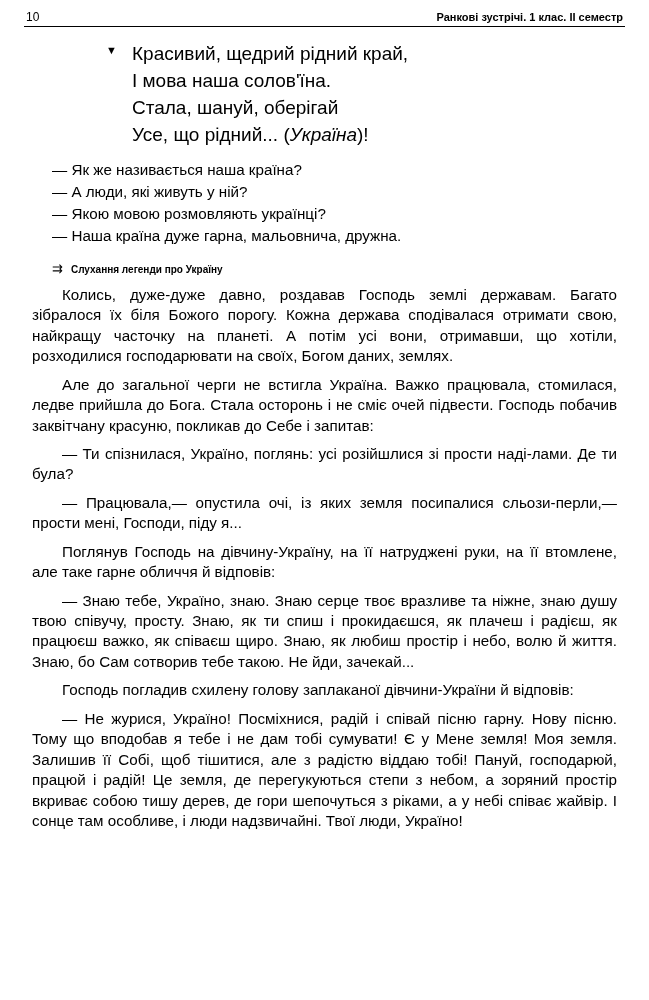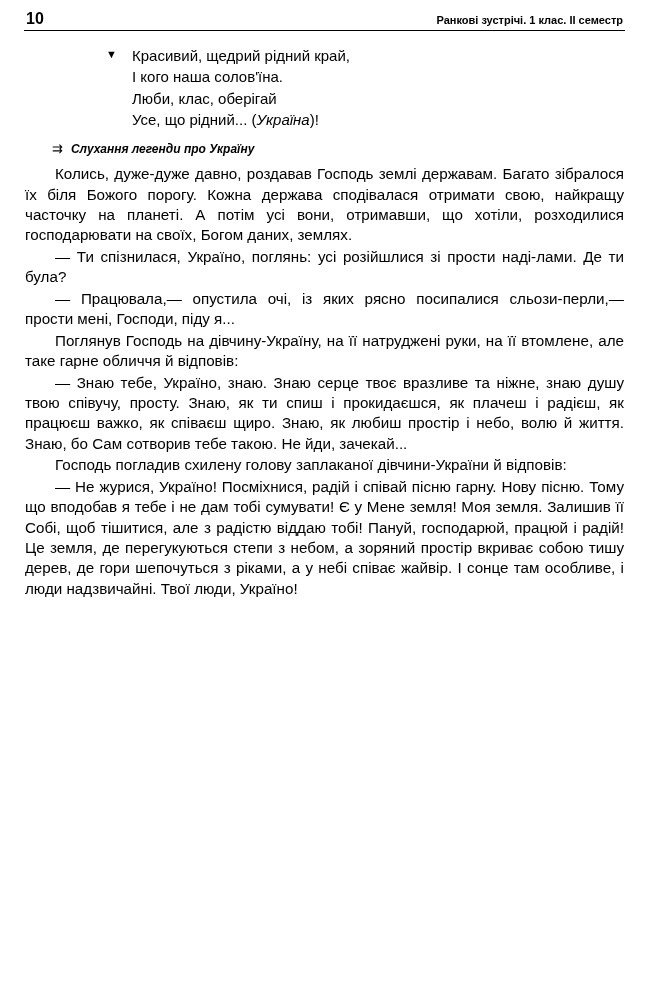--- a/index.html
+++ b/index.html
@@ -23,22 +23,22 @@
   }
   .header {
     display: flex;
     align-items: baseline;
     justify-content: space-between;
     padding: 0 2px 2px 2px;
     border-bottom: 1px solid #000;
     margin-bottom: 14px;
   }
   .page-number {
-    font-size: 16px;
-    font-weight: bold;
+    font-size: 12px;
+    font-weight: normal;
   }
   .header-title {
     font-size: 11px;
     font-weight: bold;
   }
   .content {
     font-size: 15.2px;
     line-height: 1.33;
     text-align: justify;
   }
@@ -47,21 +47,21 @@
     margin: 0 0 10px 82px;
   }
   .verse-marker {
     width: 26px;
     flex: 0 0 26px;
     font-size: 11px;
     line-height: 1.4;
     padding-top: 2px;
   }
   .verse-lines {
-    font-size: 15px;
+    font-size: 19px;
     line-height: 1.42;
   }
   .verse-lines i {
     font-style: italic;
   }
   .dash-line {
     margin: 0 0 0 28px;
     text-align: left;
     line-height: 1.46;
   }
@@ -71,26 +71,25 @@
   .subhead {
     display: flex;
     align-items: baseline;
     margin: 0 0 6px 28px;
   }
   .subhead-marker {
     font-size: 13px;
     margin-right: 8px;
   }
   .subhead-text {
-    font-style: italic;
     font-weight: bold;
-    font-size: 12px;
+    font-size: 10px;
   }
   p.para {
-    margin: 1px;
+    margin: 8px;
     text-indent: 30px;
     text-align: justify;
     line-height: 1.345;
     hyphens: manual;
   }
 </style>
 </head>
 <body>
 
 <div class="page">
@@ -99,34 +98,41 @@
     <div class="page-number">10</div>
     <div class="header-title">Ранкові зустрічі. 1 клас. II семестр</div>
   </div>
 
   <div class="content">
 
     <div class="verse-block">
       <div class="verse-marker">▼</div>
       <div class="verse-lines">
         <div>Красивий, щедрий рідний край,</div>
-        <div>І кого наша солов'їна.</div>
-        <div>Люби, клас, оберігай</div>
+        <div>І мова наша солов'їна.</div>
+        <div>Стала, шануй, оберігай</div>
         <div><span>Усе, що рідний... (</span><i>Україна</i><span>)!</span></div>
       </div>
     </div>
 
+    <div class="dash-group">
+      <div class="dash-line">— Як же називається наша країна?</div>
+      <div class="dash-line">— А люди, які живуть у ній?</div>
+      <div class="dash-line">— Якою мовою розмовляють українці?</div>
+      <div class="dash-line">— Наша країна дуже гарна, мальовнича, дружна.</div>
+    </div>
 
     <div class="subhead">
       <span class="subhead-marker">⇉</span>
       <span class="subhead-text">Слухання легенди про Україну</span>
     </div>
 
     <p class="para">Колись, дуже-дуже давно, роздавав Господь землі державам. Багато зібралося їх біля Божого порогу. Кожна держава сподівалася отримати свою, найкращу часточку на планеті. А потім усі вони, отримавши, що хотіли, розходилися господарювати на своїх, Богом даних, землях.</p>
+    <p class="para">Але до загальної черги не встигла Україна. Важко працювала, стомилася, ледве прийшла до Бога. Стала осторонь і не сміє очей підвести. Господь побачив заквітчану красуню, покликав до Себе і запитав:</p>
     <p class="para">— Ти спізнилася, Україно, поглянь: усі розійшлися зі прости наді-лами. Де ти була?</p>
-    <p class="para">— Працювала,— опустила очі, із яких рясно посипалися сльози-перли,— прости мені, Господи, піду я...</p>
+    <p class="para">— Працювала,— опустила очі, із яких земля посипалися сльози-перли,— прости мені, Господи, піду я...</p>
     <p class="para">Поглянув Господь на дівчину-Україну, на її натруджені руки, на її втомлене, але таке гарне обличчя й відповів:</p>
     <p class="para">— Знаю тебе, Україно, знаю. Знаю серце твоє вразливе та ніжне, знаю душу твою співучу, просту. Знаю, як ти спиш і прокидаєшся, як плачеш і радієш, як працюєш важко, як співаєш щиро. Знаю, як любиш простір і небо, волю й життя. Знаю, бо Сам сотворив тебе такою. Не йди, зачекай...</p>
     <p class="para">Господь погладив схилену голову заплаканої дівчини-України й відповів:</p>
     <p class="para">— Не журися, Україно! Посміхнися, радій і співай пісню гарну. Нову пісню. Тому що вподобав я тебе і не дам тобі сумувати! Є у Мене земля! Моя земля. Залишив її Собі, щоб тішитися, але з радістю віддаю тобі! Пануй, господарюй, працюй і радій! Це земля, де перегукуються степи з небом, а зоряний простір вкриває собою тишу дерев, де гори шепочуться з ріками, а у небі співає жайвір. І сонце там особливе, і люди надзвичайні. Твої люди, Україно!</p>
 
   </div>
 </div>
 
 </body></html>

